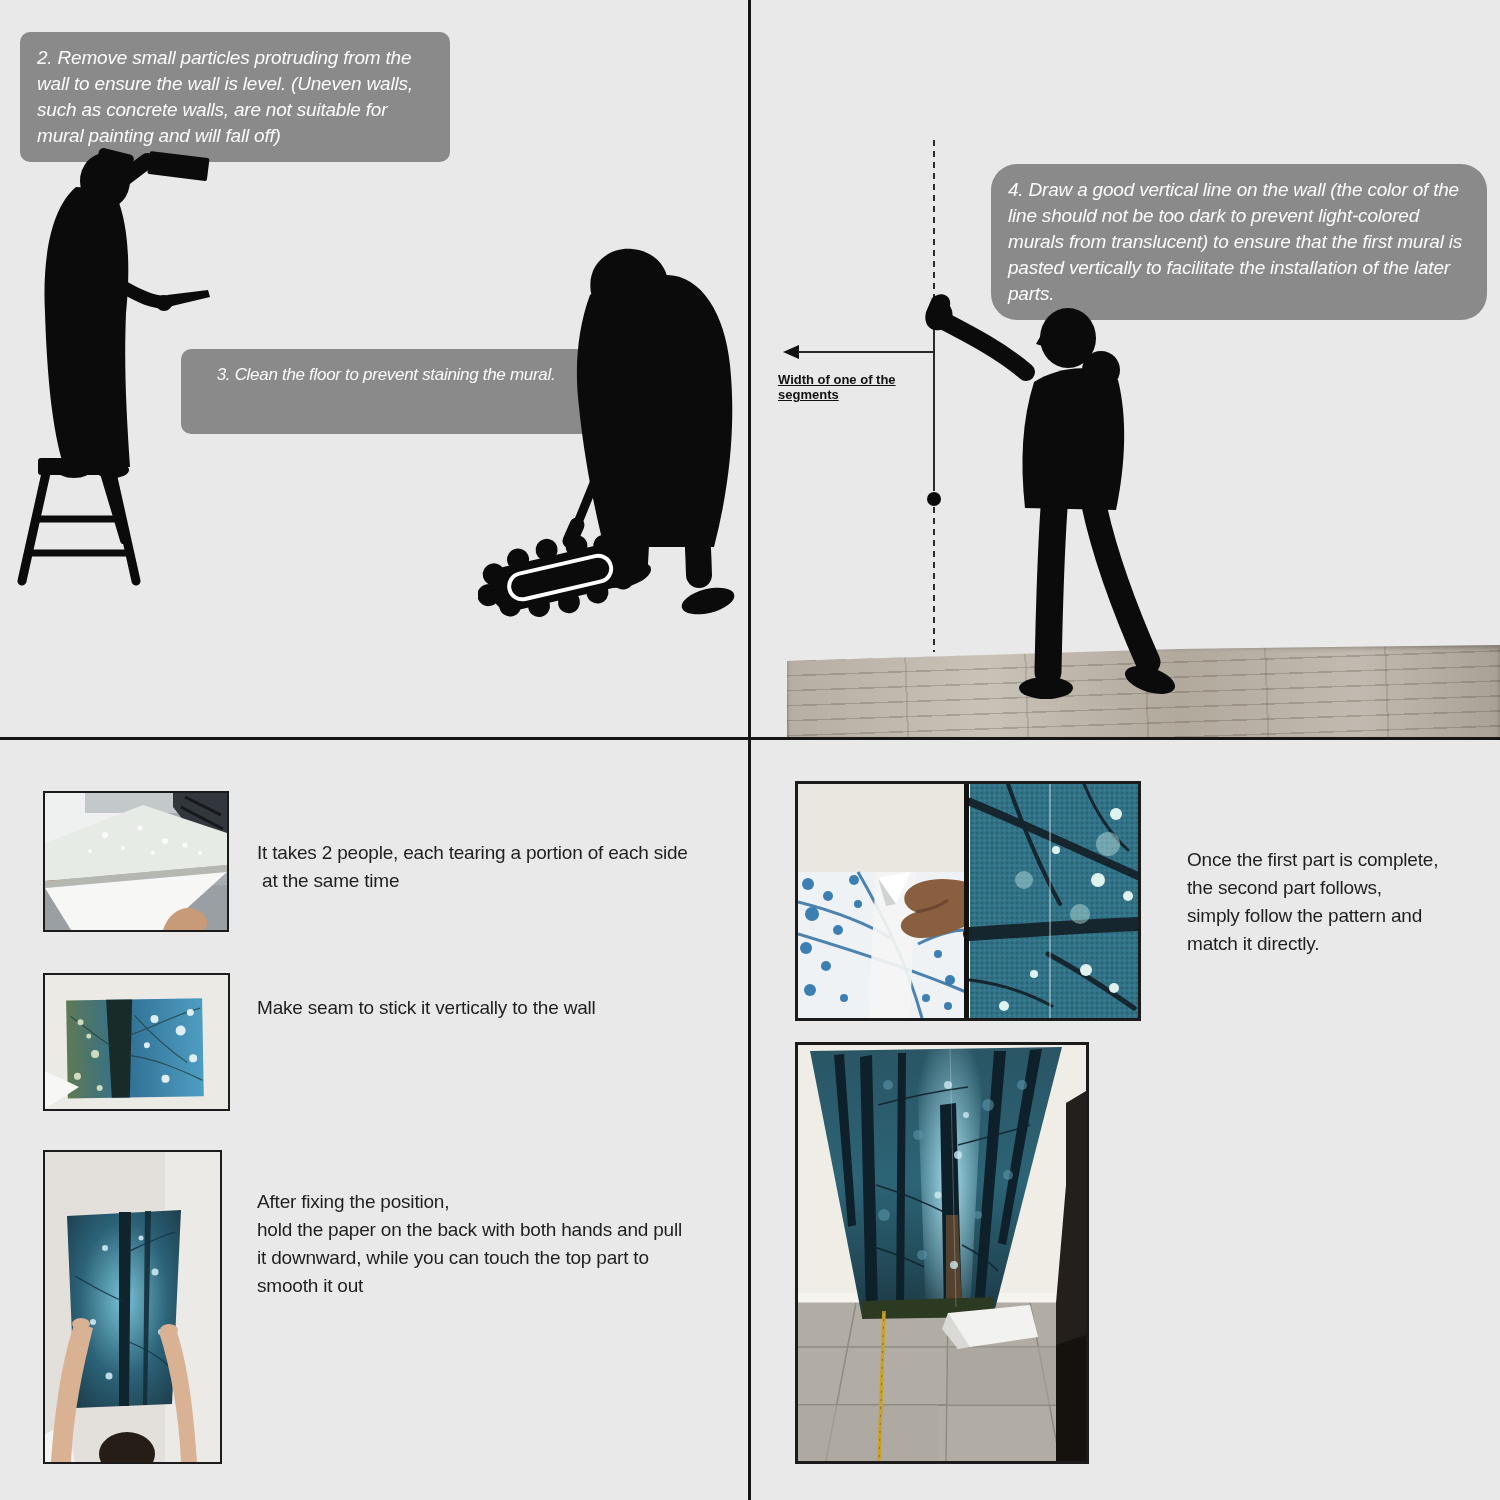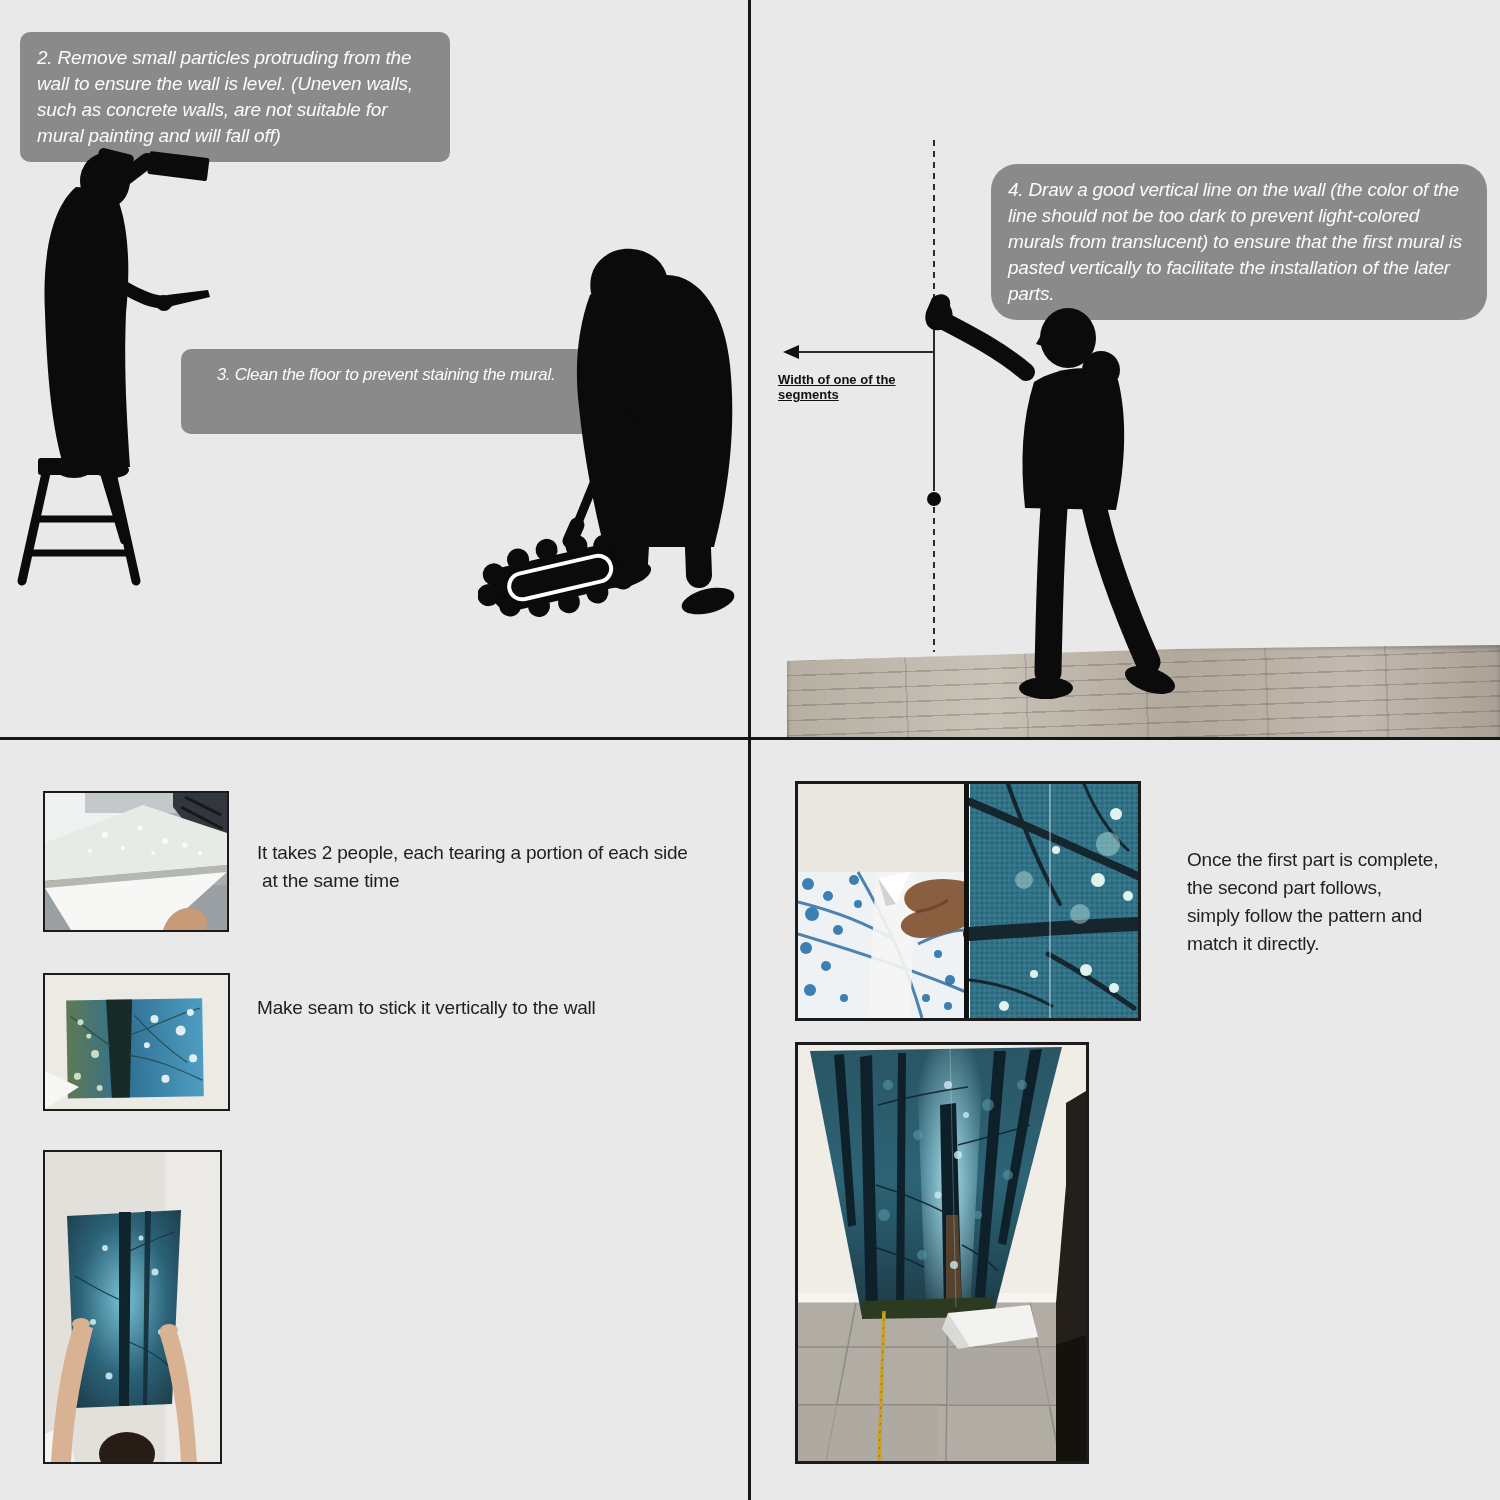--- a/index.html
+++ b/index.html
@@ -223,20 +223,24 @@
         <circle cx="64" cy="224" r="3.5"></circle>
         <circle cx="96" cy="86" r="2.5"></circle>
     </g>
     <polygon points="0,282 22,272 30,310 0,310" fill="#f4f4f2"></polygon>
     <path d="M6,310 C10,252 18,204 30,170 L48,176 C38,216 28,262 26,310 Z" fill="#d9b193"></path>
     <path d="M152,310 C148,252 142,208 130,174 L114,180 C126,218 134,262 136,310 Z" fill="#d9b193"></path>
     <ellipse cx="36" cy="172" rx="9" ry="6" fill="#d9b193"></ellipse>
     <ellipse cx="124" cy="178" rx="9" ry="6" fill="#d9b193"></ellipse>
     <ellipse cx="82" cy="302" rx="28" ry="22" fill="#261d16"></ellipse>
   </svg>
+  <div class="caption" style="left:257px;top:1188px;width:470px;">After fixing the position,
+hold the paper on the back with both hands and pull
+it downward, while you can touch the top part to
+smooth it out</div>
 
   <svg class="photo photo-big" style="left:795px;top:781px;" width="340" height="234" viewBox="0 0 340 234">
     <defs>
       <pattern id="paknit" width="5" height="5" patternUnits="userSpaceOnUse">
         <rect width="5" height="5" fill="#327287"></rect>
         <circle cx="1.5" cy="1.5" r="1" fill="#3e8399"></circle>
         <circle cx="4" cy="4" r="1" fill="#275d6e"></circle>
       </pattern>
     </defs>
 

